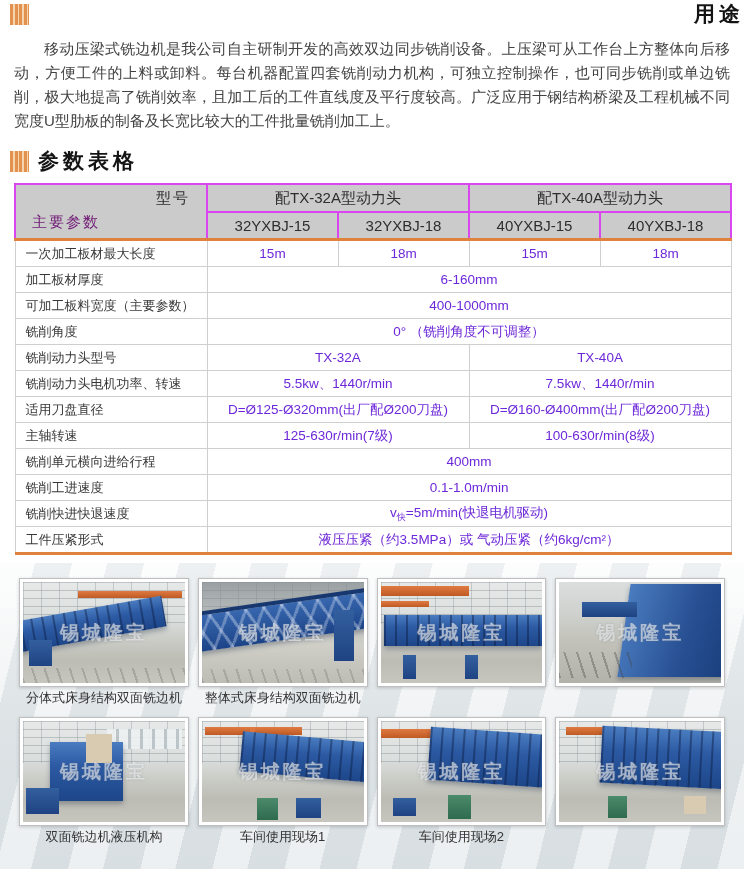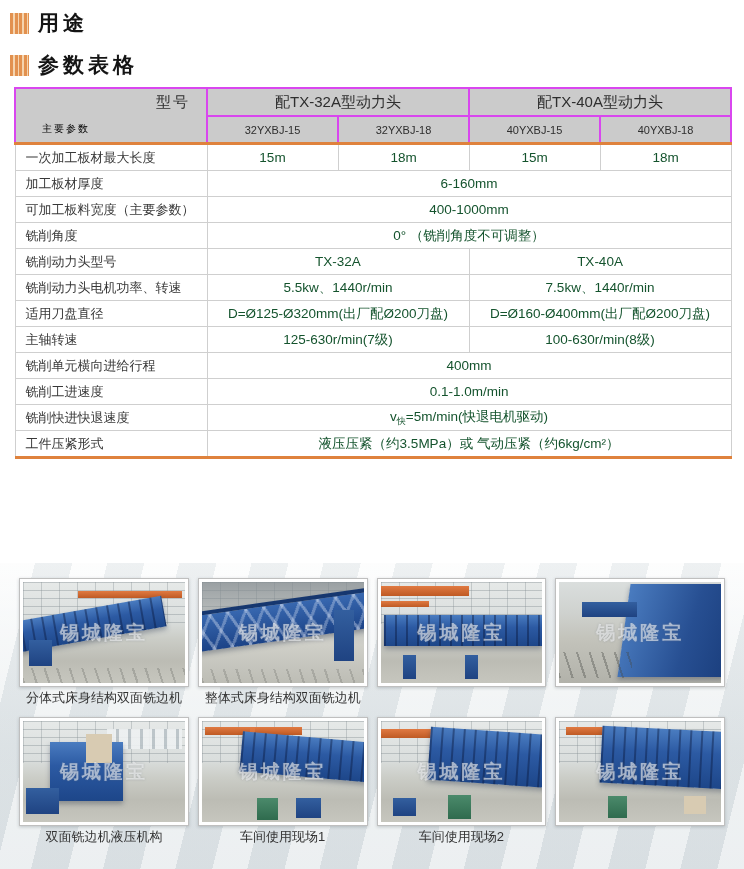--- a/index.html
+++ b/index.html
@@ -1,46 +1,46 @@
 <!DOCTYPE html>
 <html><head>
 <meta charset="utf-8">
 <style>
   html,body{margin:0;padding:0;background:#fff;}
   body{font-family:"Liberation Sans","DejaVu Sans",sans-serif;}
   .page{position:relative;width:744px;height:869px;margin:0 auto;background:#fff;overflow:hidden;}
 
   
   .sec-h{display:flex;align-items:center;gap:9px;margin:0 0 0 10px;}
-  .sec-h.first{padding-top:9px;}
+  .sec-h.first{justify-content:space-between;}
   .sec-h.second{margin-top:14px;align-items:center;}
   .stripes{width:19px;height:21px;flex:0 0 auto;
     background:repeating-linear-gradient(90deg,#e2914f 0 3px,#f5d4ae 3px 4.6px);}
   .sec-title{font-size:21px;font-weight:bold;color:#141414;letter-spacing:4px;margin:0;}
 
   
   .usage-body{margin:9px 14px 0 14px;font-size:15px;line-height:24px;color:#424242;
     text-align:justify;text-indent:2em;}
 
   
   table.spec{border-collapse:collapse;table-layout:fixed;width:716px;margin:8px 0 0 14px;}
   table.spec col.c0{width:192px;}
   table.spec col.cx{width:131px;}
   table.spec thead th{background:#cbcbcb;border:2px solid #d946ef;font-weight:normal;
     color:#2e2e2e;font-size:15px;padding:3px 4px;height:20px;}
-  table.spec thead tr.models th{font-size:11px;height:19px;}
+  table.spec thead tr.models th{font-size:15px;height:19px;}
   table.spec thead tr.models th,table.spec th.corner{border-bottom:3px solid #df823d;}
   th.corner{position:relative;padding:0;height:51px;
     background:
       linear-gradient(to bottom right,rgba(0,0,0,0) calc(50% - 1.6px),#f2f2f2 calc(50% - .6px),#f2f2f2 calc(50% + .6px),rgba(0,0,0,0) calc(50% + 1.6px)),
       #cbcbcb;}
   .corner-tr{position:absolute;top:4px;right:16px;font-size:15px;color:#2e2e2e;letter-spacing:2px;}
-  .corner-bl{position:absolute;bottom:6px;left:26px;font-size:10px;color:#000000;letter-spacing:2px;}
+  .corner-bl{position:absolute;bottom:6px;left:16px;font-size:15px;color:#701a75;letter-spacing:2px;}
   table.spec tbody td{border:1px solid #cfcfcf;background:#fff;height:23px;
-    font-size:13.5px;color:#14532d;text-align:center;padding:1px 4px;white-space:nowrap;overflow:hidden;}
+    font-size:13.5px;color:#6d28d9;text-align:center;padding:1px 4px;white-space:nowrap;overflow:hidden;}
   table.spec tbody td.lbl{text-align:left;padding-left:10px;font-size:13px;color:#383838;}
   table.spec tbody tr:last-child td{border-bottom:3px solid #df823d;}
   .subch{font-size:9px;vertical-align:-3px;}
 
   
   .gallery{position:absolute;left:0;right:0;top:563px;bottom:0;
     background:
       repeating-linear-gradient(104deg,rgba(255,255,255,.45) 0 34px,rgba(203,211,216,.28) 34px 70px),
       linear-gradient(180deg,#fbfcfc 0%,#f0f3f4 22%,#e3e8ea 60%,#dde3e6 100%);
     padding:15px 19px 0 19px;box-sizing:border-box;}
@@ -115,20 +115,21 @@
 </style>
 </head>
 <body>
 
 <div class="page">
 
   <div class="sec-h first">
     <span class="stripes"></span>
     <h2 class="sec-title">用途</h2>
   </div>
+  <p class="usage-body">移动压梁式铣边机是我公司自主研制开发的高效双边同步铣削设备。上压梁可从工作台上方整体向后移动，方便工件的上料或卸料。每台机器配置四套铣削动力机构，可独立控制操作，也可同步铣削或单边铣削，极大地提高了铣削效率，且加工后的工件直线度及平行度较高。广泛应用于钢结构桥梁及工程机械不同宽度U型肋板的制备及长宽比较大的工件批量铣削加工上。</p>
 
   <div class="sec-h second">
     <span class="stripes"></span>
     <h2 class="sec-title">参数表格</h2>
   </div>
 
   <table class="spec">
     <colgroup>
         <col class="c0">
         <col class="cx">

